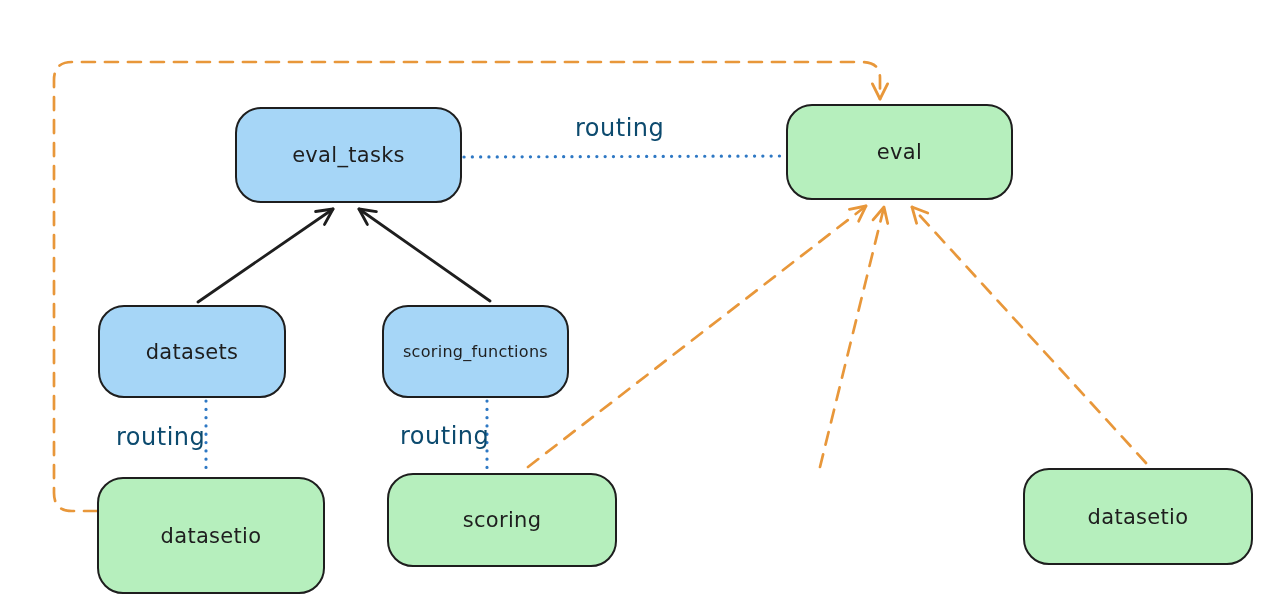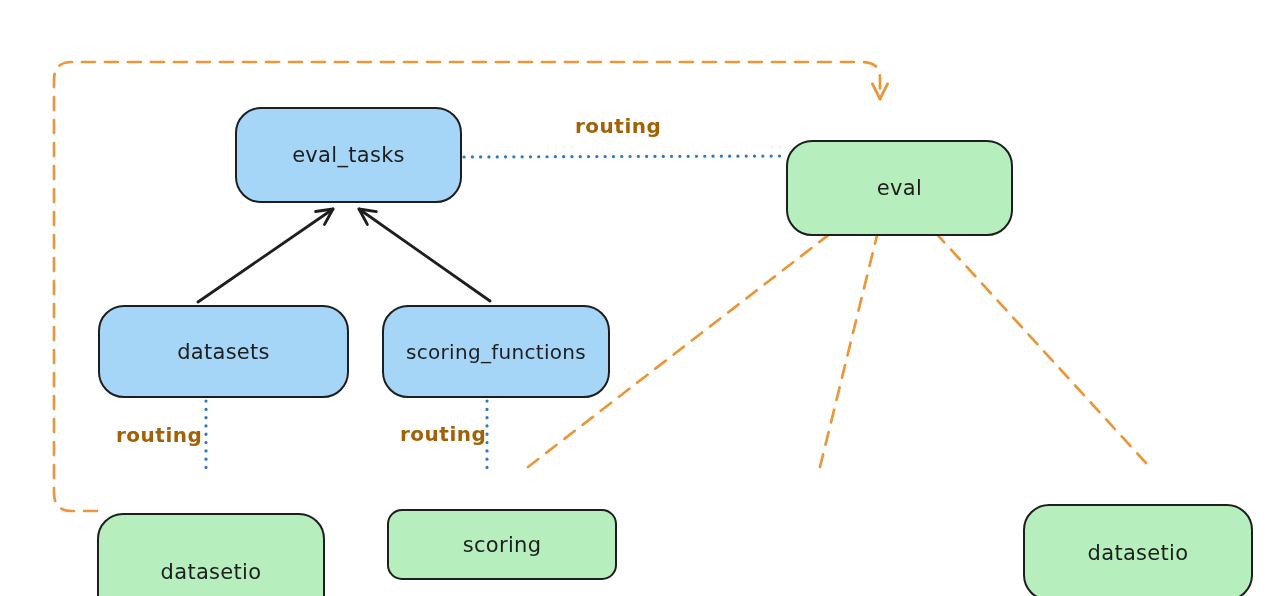--- a/index.html
+++ b/index.html
@@ -14,34 +14,34 @@
   .node{
     position:absolute;
     box-sizing:border-box;
     border:2.6px solid #1e1e1e;
     border-radius:26px;
     display:flex;align-items:center;justify-content:center;
     font-size:21px;color:#1e1e1e;
     letter-spacing:0.3px;
   }
   .node.blue{background:#a6d6f7;}
-  .node.green{background:#b6efbd;margin-top:36px;}
+  .node.green{background:#b6efbd;}
   #n-eval-tasks{left:235px;top:107px;width:227px;height:96px;text-align:right;}
   #n-eval{left:786px;top:104px;width:227px;height:96px;}
-  #n-datasets{left:98px;top:305px;width:251px;height:93px;}
-  #n-scoring-functions{left:382px;top:305px;width:228px;height:93px;font-size:20px;}
+  #n-datasets{left:98px;top:305px;width:188px;height:93px;}
+  #n-scoring-functions{left:382px;top:305px;width:187px;height:93px;font-size:16px;}
   #n-datasetio{left:97px;top:477px;width:228px;height:117px;}
-  #n-scoring{left:387px;top:473px;width:230px;height:71px;border-radius:15px;}
+  #n-scoring{left:387px;top:473px;width:230px;height:94px;}
   #n-agents{left:708px;top:470px;width:234px;height:93px;}
   #n-inference{left:1023px;top:468px;width:230px;height:97px;}
   .edge-label{
     position:absolute;
-    color:#a16207;
-    font-size:20px;
-    font-weight:700;
+    color:#0c4a6e;
+    font-size:24px;
+    font-weight:400;
     letter-spacing:0.5px;
   }
   #lbl-routing-top{left:575px;top:114px;}
   #lbl-routing-left{left:116px;top:423px;}
   #lbl-routing-mid{left:400px;top:422px;}
 </style>
 </head>
 <body>
 
 <div class="canvas">

